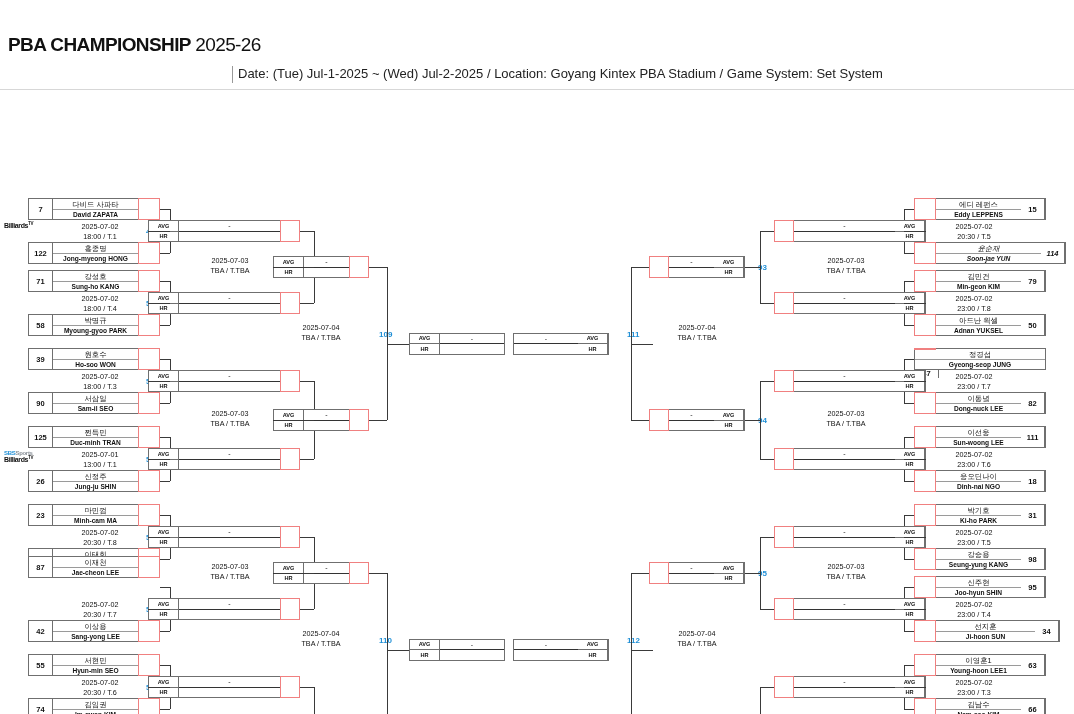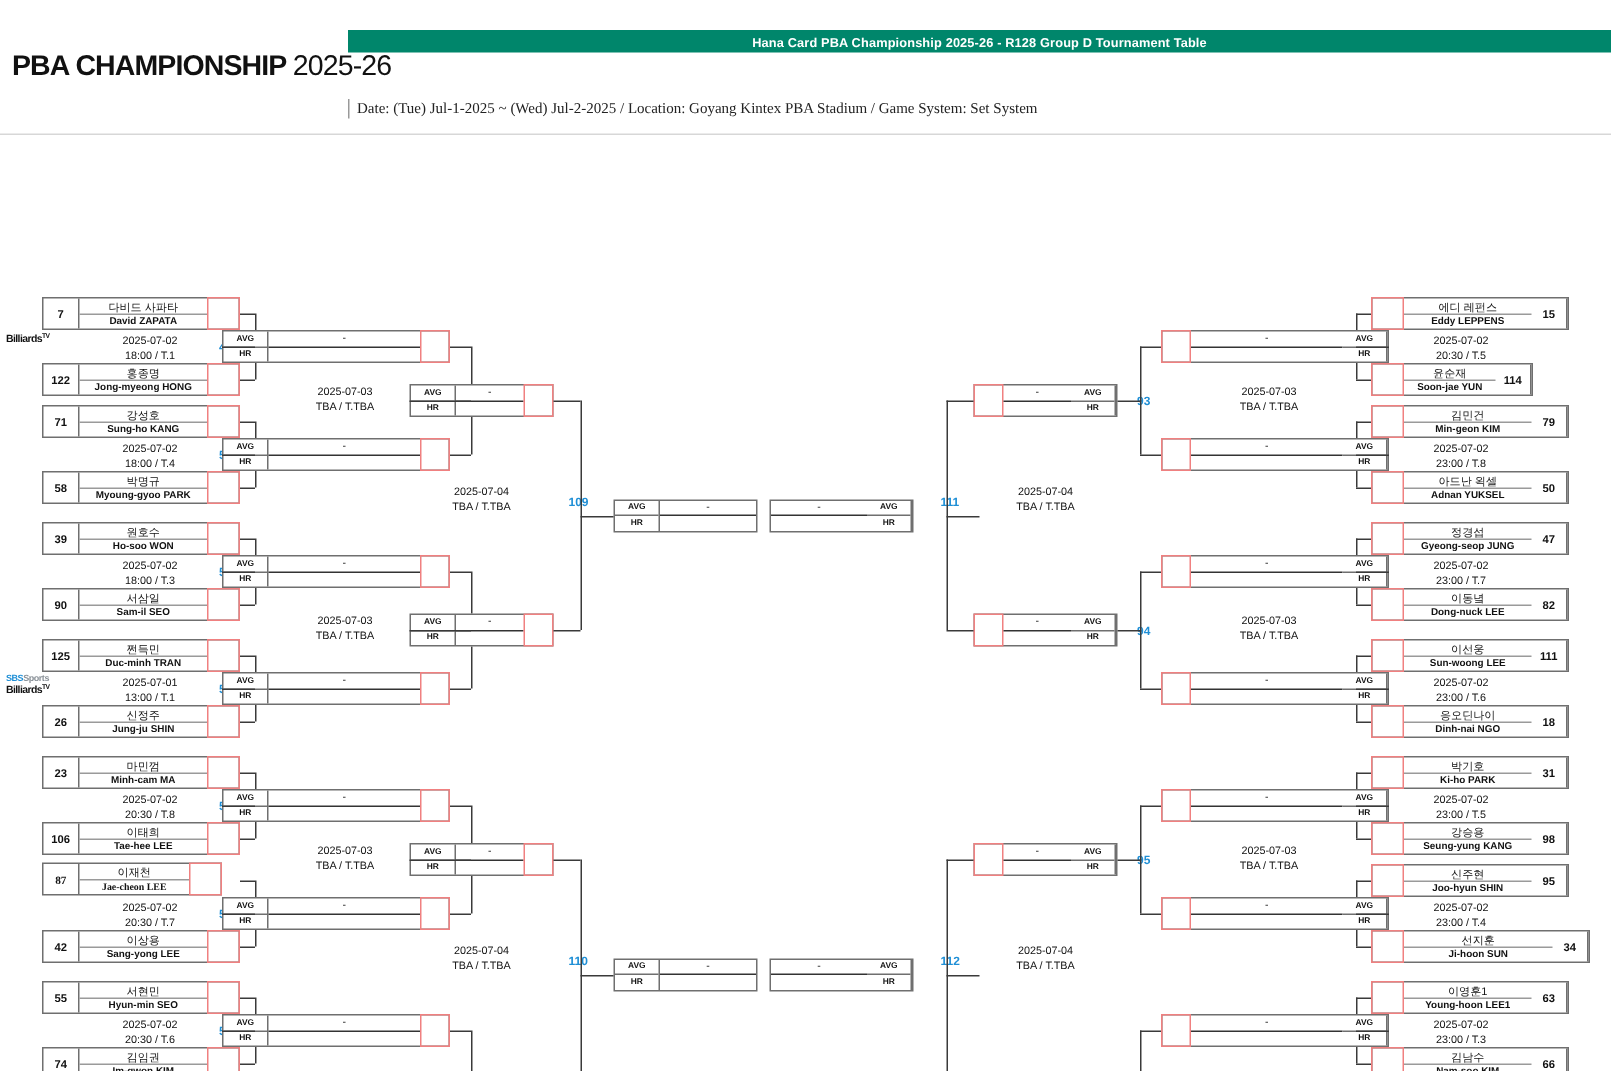--- a/index.html
+++ b/index.html
@@ -26,21 +26,21 @@
   .logo-pba { font-size:19px; font-weight:bold; color:#111; letter-spacing:-0.6px; margin-top:2px; white-space:nowrap; }
   .logo-pba .yr { font-weight:normal; }
 
   .titleblock { position:absolute; left:232px; right:0; top:14px; }
   .title-main { text-align:center; font-size:14.5px; font-weight:bold; color:#111; letter-spacing:-0.3px; }
   .title-bar { margin-top:6px; background:#00866b; height:15px; display:flex; align-items:center; justify-content:center; }
   .title-bar span { color:#fff; font-size:8.5px; font-weight:bold; letter-spacing:0.1px; }
 
   .meta-row { position:absolute; left:232px; right:0; top:66px; display:flex; }
   .meta-ko { width:430px; font-size:7.5px; color:#222; border-left:1px solid #999; padding-left:5px; line-height:1.3; }
-  .meta-en { flex:1; font-size:10px; color:#222; border-left:1px solid #999; padding-left:5px; margin-left:0px; line-height:1.3;font-family:Liberation Serif, serif; }
+  .meta-en { flex:1; font-size:13px; color:#222; border-left:1px solid #999; padding-left:5px; margin-left:0px; line-height:1.3; }
   .hr-sep { position:absolute; left:0; right:0; top:89px; height:1px; background:#d7d7d7; }
 
   
   #bracket { position:absolute; left:0; top:92px; width:1074px; height:622px; }
 
   
   .player { position:absolute; height:22px; display:flex; border:1px solid #6f6f6f; background:#fff; }
   .player .seed { width:24px; display:flex; align-items:center; justify-content:center; font-size:7.5px; font-weight:bold; color:#111; border-right:1px solid #6f6f6f; }
   .player .names { flex:1; display:flex; flex-direction:column; }
   .player .kn { height:11px; line-height:11px; text-align:center; font-size:7.4px; color:#111; border-bottom:1px solid #9a9a9a; overflow:hidden; }
@@ -81,23 +81,20 @@
 <div id="header">
 
   <div class="logo-wrap">
     <div class="logo-pba">
       <span>PBA CHAMPIONSHIP</span>
       <span class="yr">2025-26</span>
     </div>
   </div>
 
   <div class="titleblock">
-    <div class="title-bar">
-      <span>Hana Card PBA Championship 2025-26 - R128 Group D Tournament Table</span>
-    </div>
   </div>
 
   <div class="meta-row">
     <div class="meta-en">Date: (Tue) Jul-1-2025 ~ (Wed) Jul-2-2025 / Location: Goyang Kintex PBA Stadium / Game System: Set System</div>
   </div>
 
   <div class="hr-sep"></div>
 </div>
 
 <div id="bracket">
@@ -221,21 +218,21 @@
       <div class="redbox"></div>
     </div>
     <div class="minfo" style="left: 58px; top: 436px; width: 84px;">
       <div>2025-07-02</div>
       <div>20:30 / T.8</div>
     </div>
     <div class="mno" style="left: 146px; top: 441px;">53</div>
     <div class="ln h" style="left: 160px; top: 423px; width: 10px; height: 1px;"></div>
     <div class="ln h" style="left: 160px; top: 467px; width: 10px; height: 1px;"></div>
     <div class="ln v" style="left: 170px; top: 423px; width: 1px; height: 44px;"></div>
-    <div class="player" style="left: 28px; top: 483px; width: 120px; font-family: Liberation Serif, serif;">
+    <div class="player" style="left: 28px; top: 464px; width: 132px;">
       <div class="seed">87</div>
       <div class="names">
       <div class="kn">이재천</div>
       <div class="en">Jae-cheon LEE</div>
     </div>
       <div class="redbox"></div>
     </div>
     <div class="player" style="left: 28px; top: 528px; width: 132px;">
       <div class="seed">42</div>
       <div class="names">
@@ -277,21 +274,21 @@
     <div class="ln h" style="left: 160px; top: 617px; width: 10px; height: 1px;"></div>
     <div class="ln v" style="left: 170px; top: 573px; width: 1px; height: 44px;"></div>
     <div class="player" style="left: 914px; top: 106px; width: 132px;">
       <div class="redbox-l"></div>
       <div class="names">
       <div class="kn">에디 레펀스</div>
       <div class="en">Eddy LEPPENS</div>
     </div>
       <div class="seed">15</div>
     </div>
-    <div class="player" style="left: 914px; top: 150px; width: 108px;">
+    <div class="player" style="left: 914px; top: 150px; width: 152px; font-style: italic;">
       <div class="redbox-l"></div>
       <div class="names">
       <div class="kn">윤순재</div>
       <div class="en">Soon-jae YUN</div>
     </div>
       <div class="seed">114</div>
     </div>
     <div class="minfo" style="left: 932px; top: 130px; width: 84px;">
       <div>2025-07-02</div>
       <div>20:30 / T.5</div>
@@ -317,21 +314,21 @@
       <div class="seed">50</div>
     </div>
     <div class="minfo" style="left: 932px; top: 202px; width: 84px;">
       <div>2025-07-02</div>
       <div>23:00 / T.8</div>
     </div>
     <div class="mno" style="left: 900px; top: 207px;">58</div>
     <div class="ln h" style="left: 904px; top: 189px; width: 10px; height: 1px;"></div>
     <div class="ln h" style="left: 904px; top: 233px; width: 10px; height: 1px;"></div>
     <div class="ln v" style="left: 904px; top: 189px; width: 1px; height: 44px;"></div>
-    <div class="player" style="left: 914px; top: 256px; width: 132px;">
+    <div class="player" style="left: 914px; top: 256px; width: 132px; flex-direction: column;">
       <div class="redbox-l"></div>
       <div class="names">
       <div class="kn">정경섭</div>
       <div class="en">Gyeong-seop JUNG</div>
     </div>
       <div class="seed">47</div>
     </div>
     <div class="player" style="left: 914px; top: 300px; width: 132px;">
       <div class="redbox-l"></div>
       <div class="names">

